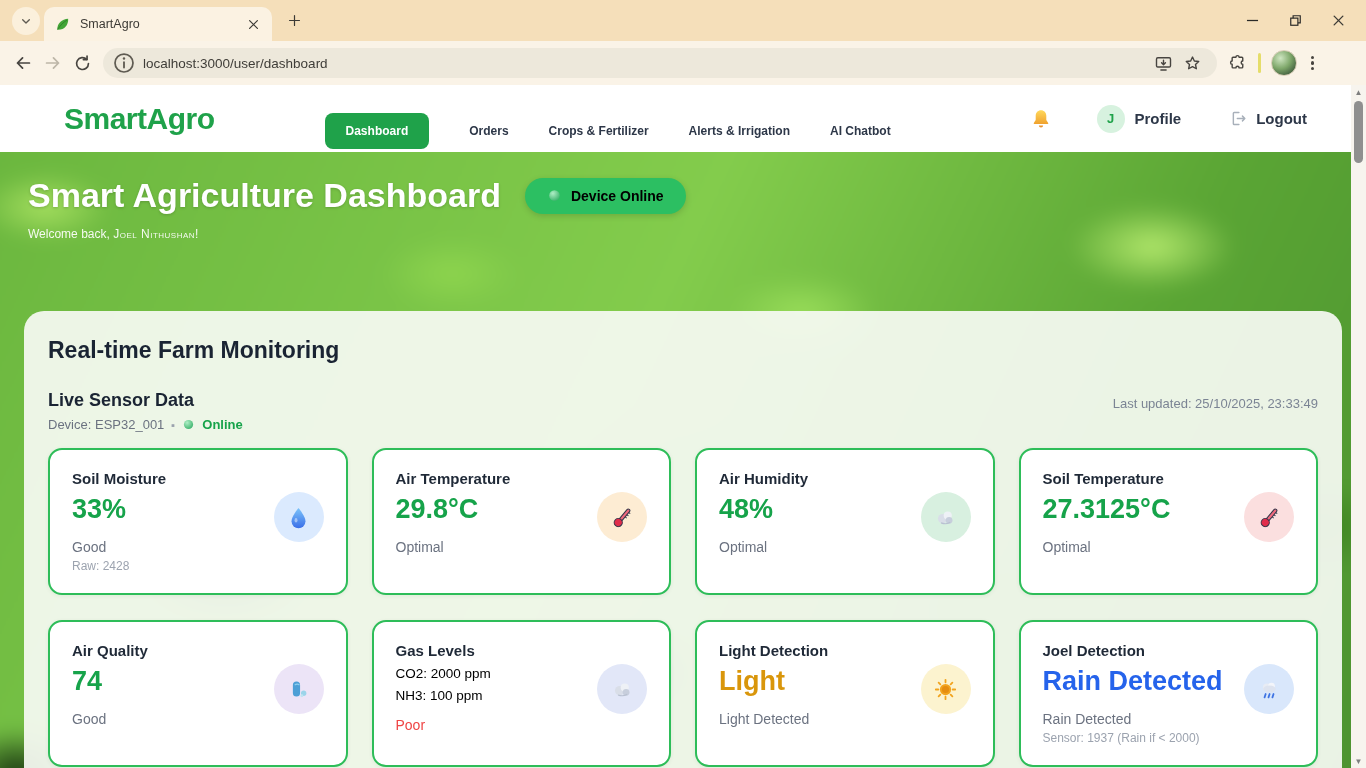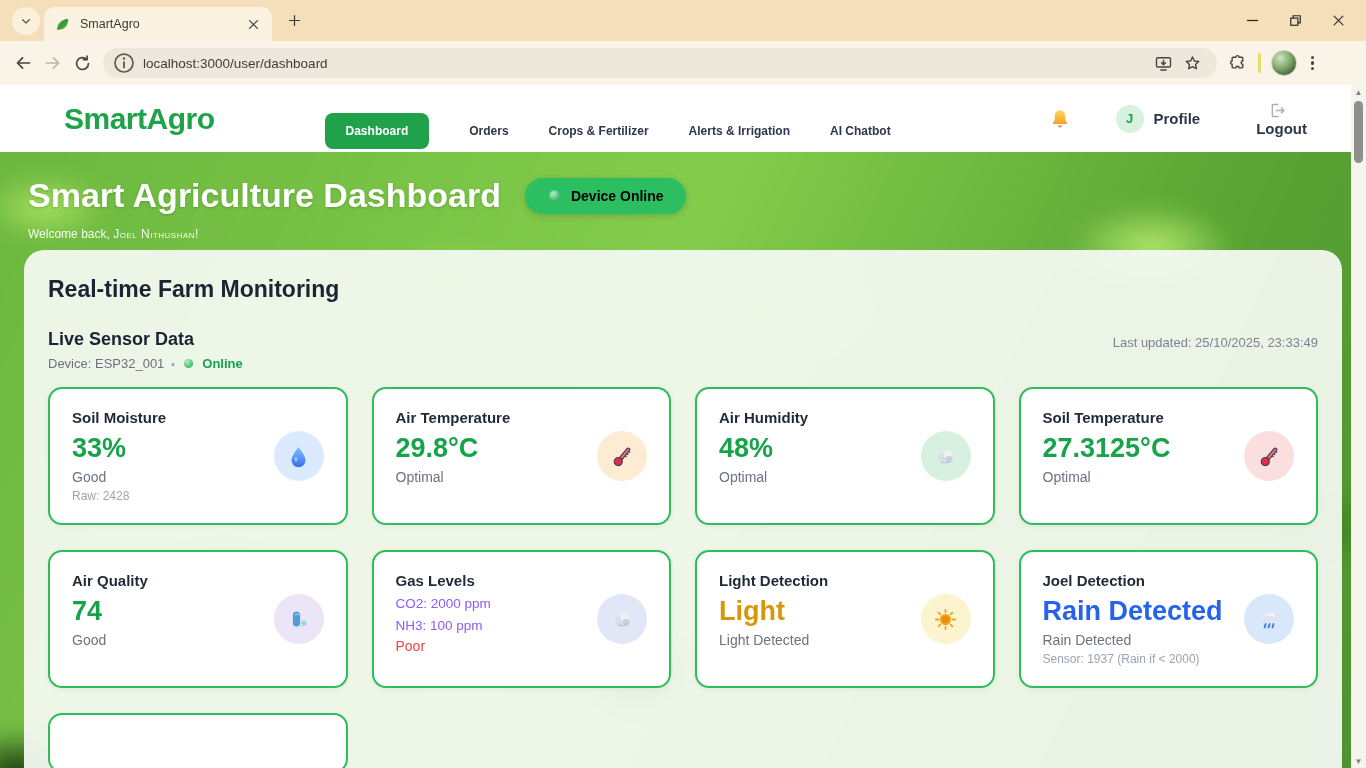--- a/index.html
+++ b/index.html
@@ -36,40 +36,40 @@
   .sitenav { height:67px; background:#fff; display:flex; align-items:center; padding:0 44px 0 64px; position:relative; z-index:2; }
   .brand { font-size:30px; font-weight:800; color:#1fa24a; letter-spacing:-0.5px; }
   .nav-links { display:flex; align-items:center; gap:40px; margin-left:110px; }
   .nav-link { font-size:12px; font-weight:600; color:#2d3748; cursor:pointer; white-space:nowrap;margin-top:24px; }
   .nav-link.active { background:#1fa24a; color:#fff; padding:11px 21px; border-radius:8px; }
   .nav-right { display:flex; align-items:center; margin-left:auto; gap:0; }
   .bell { width:24px; height:24px; }
   .profile-group { display:flex; align-items:center; margin-left:44px; }
   .pf-avatar { width:28px; height:28px; border-radius:50%; background:#d7f2df; color:#1fa24a; font-size:13px; font-weight:700; display:flex; align-items:center; justify-content:center; }
   .pf-label { font-size:15px; font-weight:600; color:#2d3748; margin-left:10px; }
-  .logout-group { display:flex; align-items:center; margin-left:48px;flex-direction:column; }
+  .logout-group { display:flex; align-items:center; margin-left:48px; }
   .lg-label { font-size:15px; font-weight:600; color:#2d3748; margin-left:8px; }
 
   
   .page { position:relative; width:1351px; height:616px; overflow:hidden; }
   .page::before { content:""; position:absolute; inset:-25px; filter:blur(9px); z-index:0;
     background:
       radial-gradient(95px 50px at 5% 12%, #a7e060 0%, rgba(167,224,96,0) 70%),
       radial-gradient(120px 62px at 18% 68%, #2f6b1f 0%, rgba(47,107,31,0) 70%),
       radial-gradient(100px 52px at 34% 22%, #8ed54e 0%, rgba(142,213,78,0) 70%),
       radial-gradient(85px 62px at 47% 82%, #245a17 0%, rgba(36,90,23,0) 70%),
       radial-gradient(110px 56px at 59% 28%, #9ade5a 0%, rgba(154,222,90,0) 70%),
       radial-gradient(92px 70px at 71% 72%, #57a832 0%, rgba(87,168,50,0) 70%),
       radial-gradient(120px 62px at 84% 18%, #b3e86c 0%, rgba(179,232,108,0) 70%),
       radial-gradient(100px 62px at 96% 60%, #3c821f 0%, rgba(60,130,31,0) 70%),
       radial-gradient(90px 62px at 3% 97%, #17340f 0%, rgba(23,52,15,0) 72%),
       radial-gradient(140px 72px at 50% 50%, #77c244 0%, rgba(119,194,68,0) 75%),
       linear-gradient(115deg, #6ab63e, #83cc4c 45%, #5aa534 75%, #4c9230); }
 
-  .hero { position:relative; z-index:1; padding:24px 0 16px 28px; height:98px; }
+  .hero { position:relative; z-index:1; padding:24px 0 16px 28px; height:159px; }
   .hero-row { display:flex; align-items:center; gap:24px; }
   .hero-title { font-size:34px; font-weight:800; color:#fff; text-shadow:0 1px 3px rgba(0,0,0,0.18); }
   .device-badge { display:flex; align-items:center; gap:9px; background:#2cbf62; border-radius:999px; padding:10px 22px; box-shadow:0 2px 6px rgba(0,0,0,0.15); }
   .device-badge .dot { width:15px; height:15px; }
   .device-badge span { color:#000000; font-size:14px; font-weight:700; }
   .welcome { margin-top:12px; font-size:12px; color:rgba(255,255,255,0.92); }
   .welcome .name { font-variant:small-caps; letter-spacing:0.5px; }
 
   
   .panel { position:relative; z-index:1; margin:0 9px 0 24px; background:rgba(246,250,243,0.93); border-radius:20px; padding:26px 24px 40px 24px; min-height:520px; }
@@ -78,24 +78,24 @@
   .sub-title { font-size:18px; font-weight:700; color:#1a2433; }
   .last-updated { font-size:13px; color:#7b8494; }
   .device-line { display:flex; align-items:center; gap:7px; margin-top:6px; font-size:13px; color:#6b7280; }
   .device-line .sep { color:#9aa1ad; font-size:11px; }
   .device-line .mini-dot { width:13px; height:13px; }
   .online-txt { color:#16a34a; font-weight:600; }
 
   .sensor-grid { display:grid; grid-template-columns:repeat(4,1fr); gap:25px 24px; margin-top:16px; }
   .sensor-card { position:relative; background:#fff; border:2px solid #2ebd59; border-radius:14px; min-height:135px; padding:20px 22px; box-shadow:0 1px 4px rgba(30,90,40,0.07); }
   .sc-title { font-size:15px; font-weight:700; color:#1f2937; }
-  .sc-line { font-size:13.5px; color:#8b5cf6; margin-top:7px; }
+  .sc-line { font-size:13.5px; color:#000000; margin-top:7px; }
   .sc-value { font-size:27px; font-weight:800; margin-top:7px; }
   .v-green { color:#16a34a; } .v-amber { color:#d9960b; } .v-blue { color:#2563eb; }
-  .sc-status { font-size:14px; color:#6b7280; margin-top:5px; }
+  .sc-status { font-size:14px; color:#6b7280; margin-top:14px; }
   .sc-status.s-red { color:#ef4444; }
   .sc-raw { font-size:12px; color:#9ca3af; margin-top:4px; }
   .sc-icon { position:absolute; right:22px; top:42px; width:50px; height:50px; border-radius:50%; display:flex; align-items:center; justify-content:center; }
   .sc-icon svg { width:27px; height:27px; }
   .sensor-card.partial { min-height:60px; box-shadow:none; }
 
   
   .scrollbar { position:absolute; right:0; top:0; width:15px; height:683px; background:#f7f4ee; z-index:5; }
   .sb-arrow { position:absolute; left:0; width:15px; height:14px; display:flex; align-items:center; justify-content:center; color:#7e7e7e; font-size:8px; }
   .sb-up { top:0; } .sb-down { bottom:0; }

